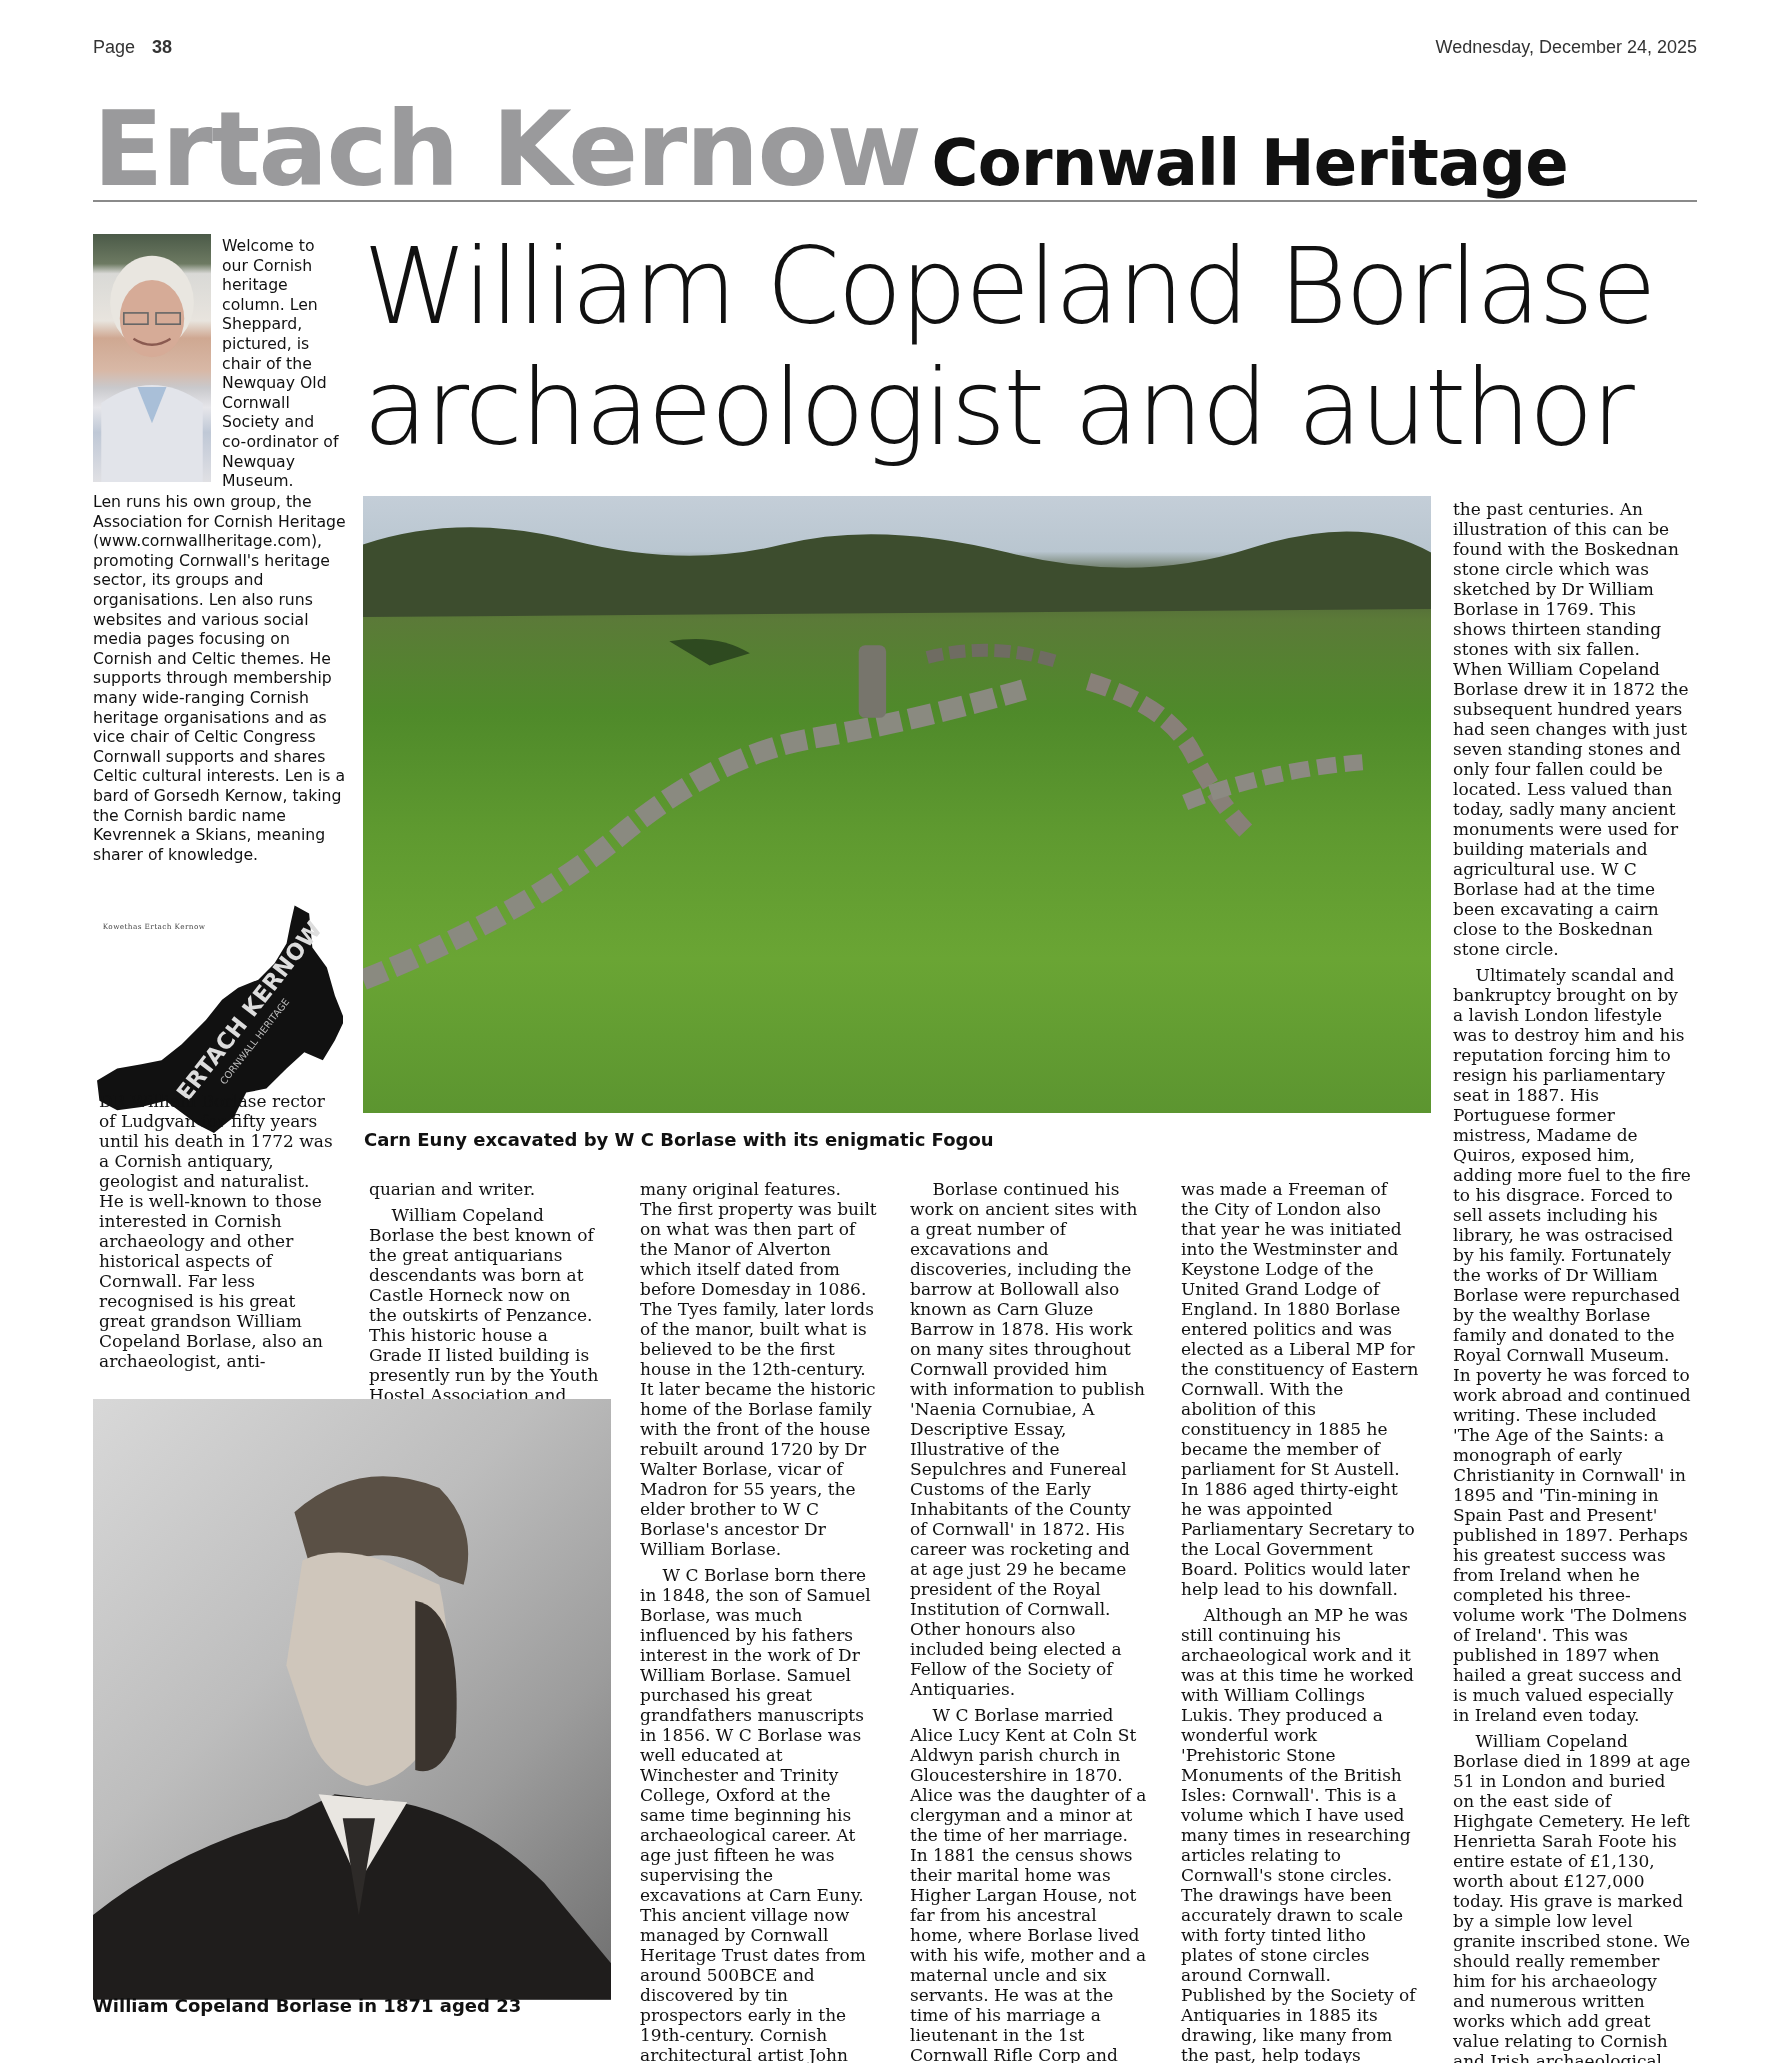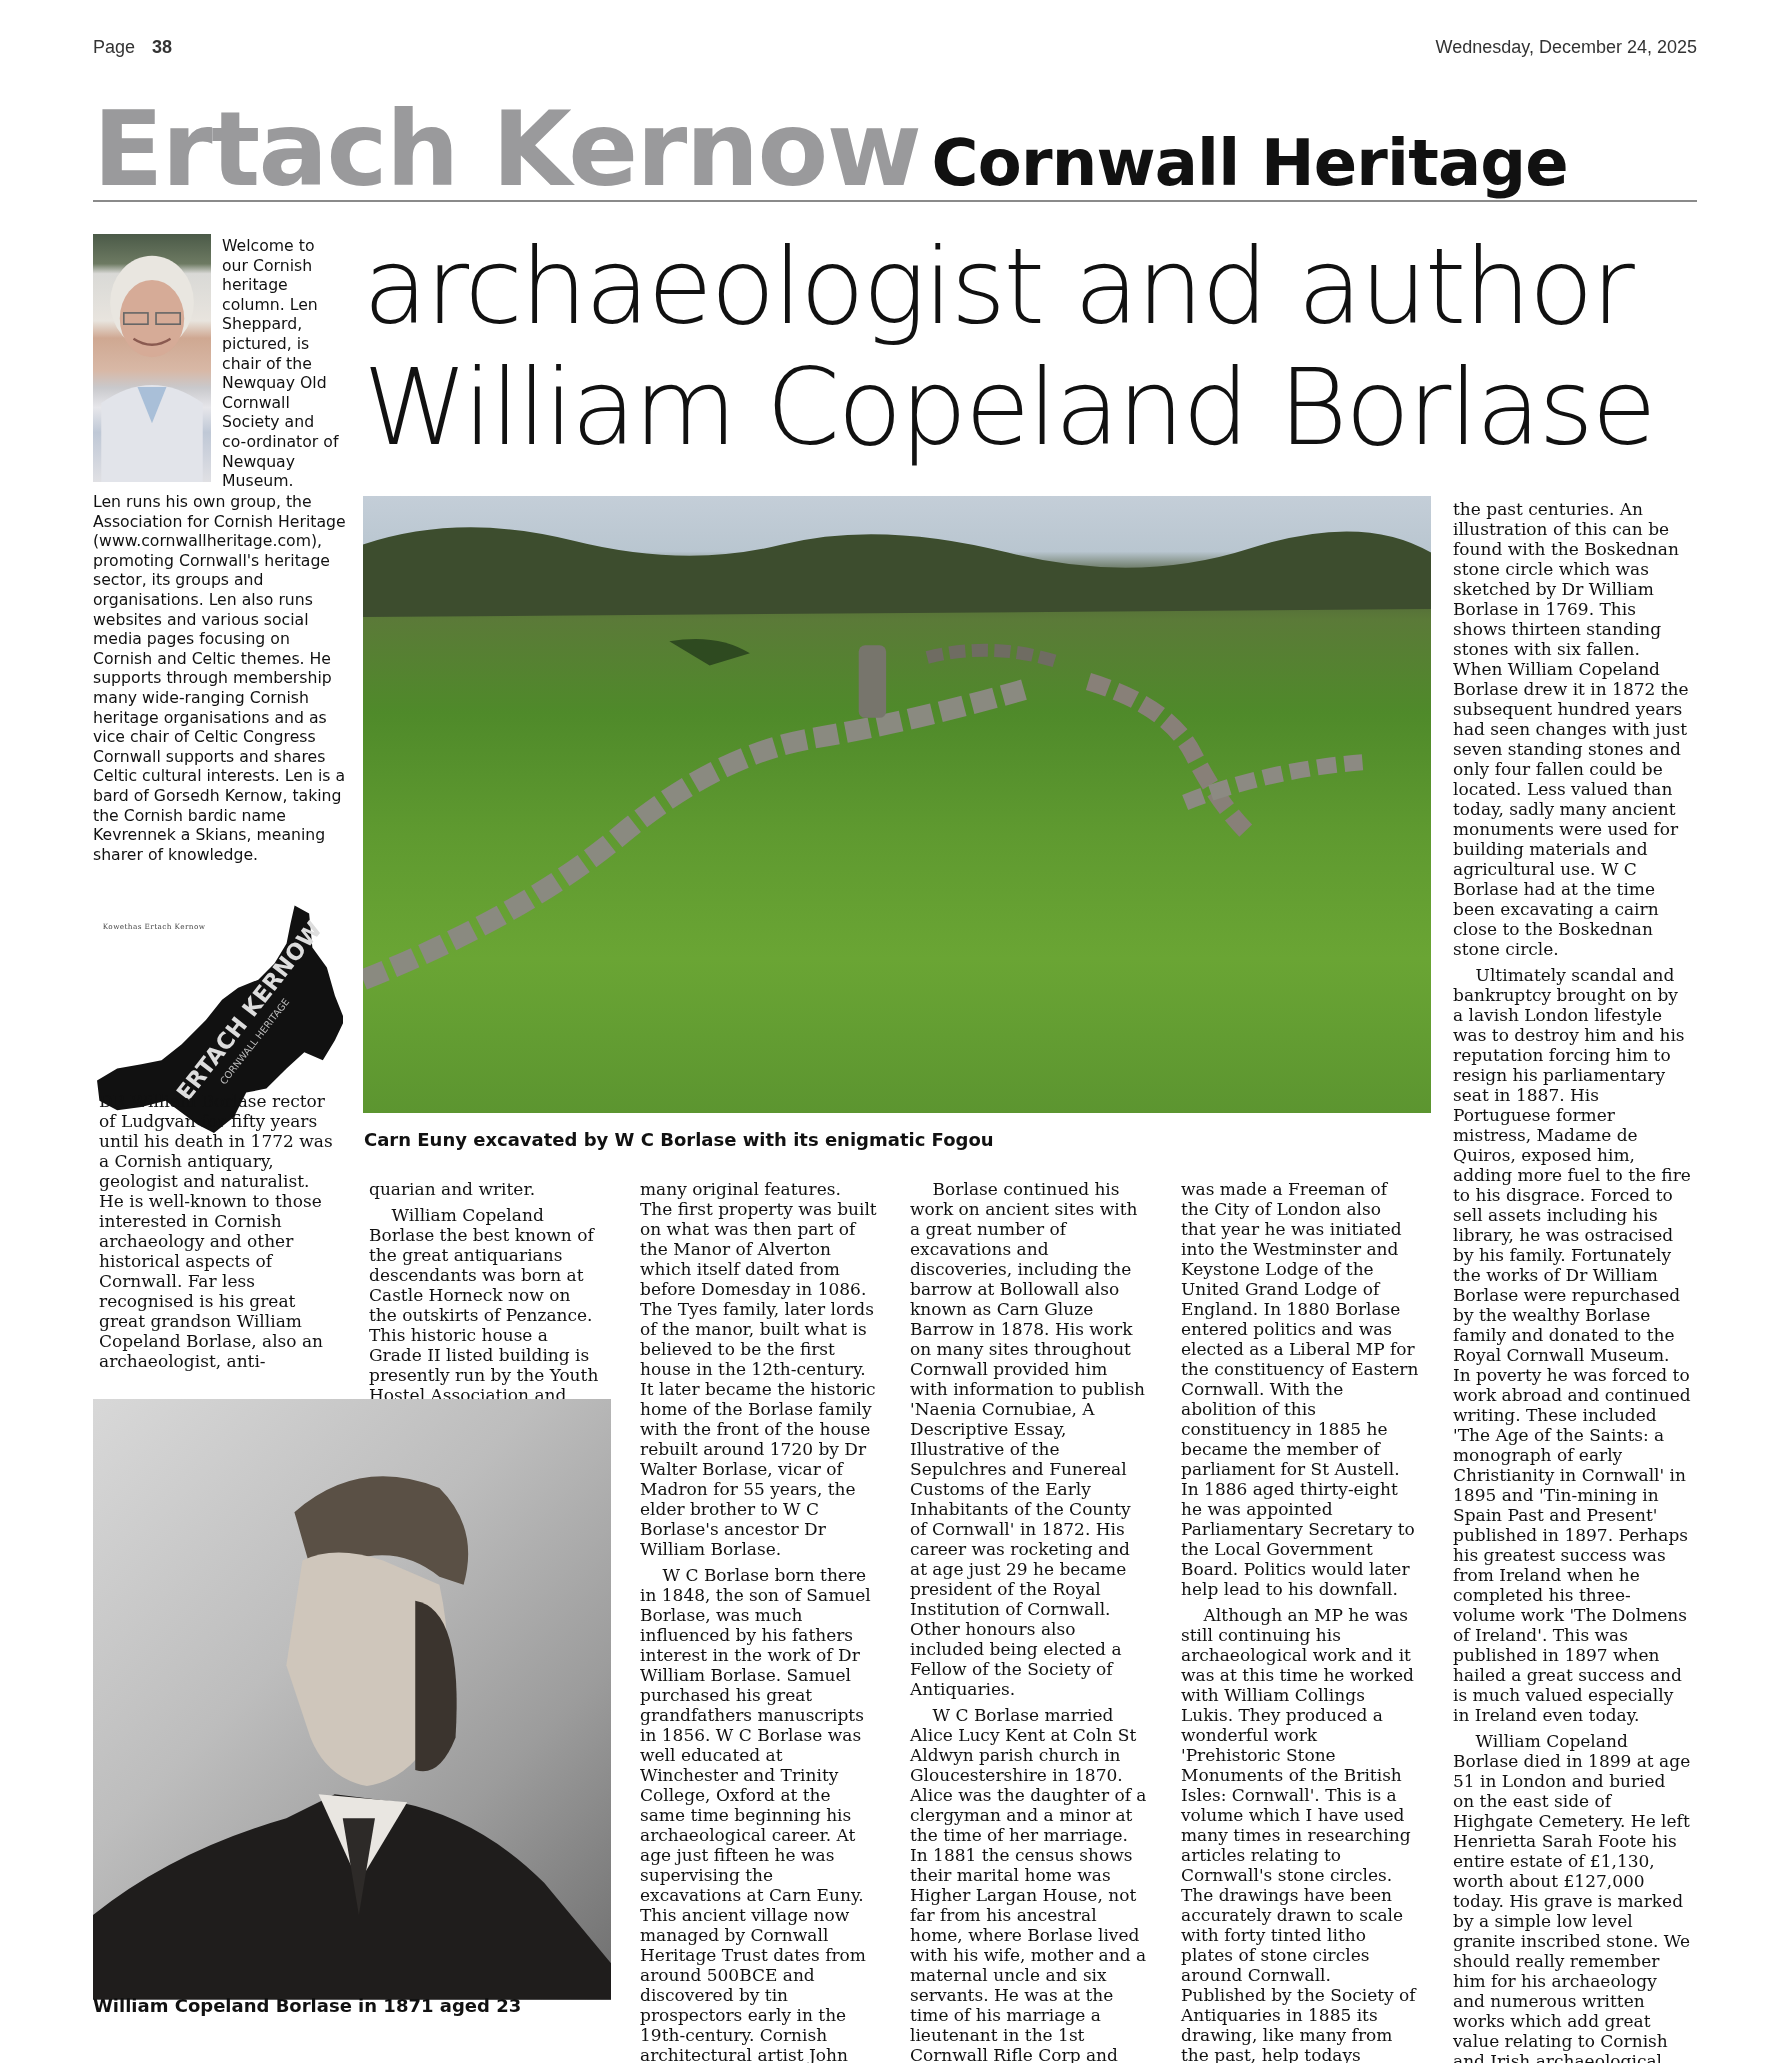--- a/index.html
+++ b/index.html
@@ -27,22 +27,22 @@
   <b>38</b>
 </div>
 <div class="abs folio" style="right:84px;text-align:right;">Wednesday, December 24, 2025</div>
 
 <div class="abs masthead">
   <span class="mast-a">Ertach Kernow</span><span class="mast-b">Cornwall Heritage</span>
 </div>
 <div class="abs rule"></div>
 
 <div class="abs headline">
+  <div>William Copeland Borlase</div>
   <div>archaeologist and author</div>
-  <div>William Copeland Borlase</div>
 </div>
 
 <div class="abs photo" style="left:93px;top:234px;width:118px;height:248px;background:linear-gradient(180deg,#4b5a48 0%,#6d7a62 12%,#d9d9d6 16%,#e8e4de 35%,#cfa892 42%,#d8b8a6 55%,#c9c9cc 62%,#e6e6ea 70%,#bfc8d6 80%,#e0e0e4 100%);">
   <svg width="118" height="248" viewBox="0 0 146 308">
     <ellipse cx="73" cy="85" rx="52" ry="58" fill="#e9e6e0"></ellipse>
     <ellipse cx="73" cy="105" rx="40" ry="48" fill="#d6ab97"></ellipse>
     <rect x="38" y="98" width="30" height="14" fill="none" stroke="#666" stroke-width="2"></rect>
     <rect x="78" y="98" width="30" height="14" fill="none" stroke="#666" stroke-width="2"></rect>
     <path d="M50 130 Q73 145 96 130" stroke="#8a5a50" stroke-width="3" fill="none"></path>
     <path d="M10 308 L10 210 Q73 165 136 210 L136 308 Z" fill="#e2e4ea"></path>

